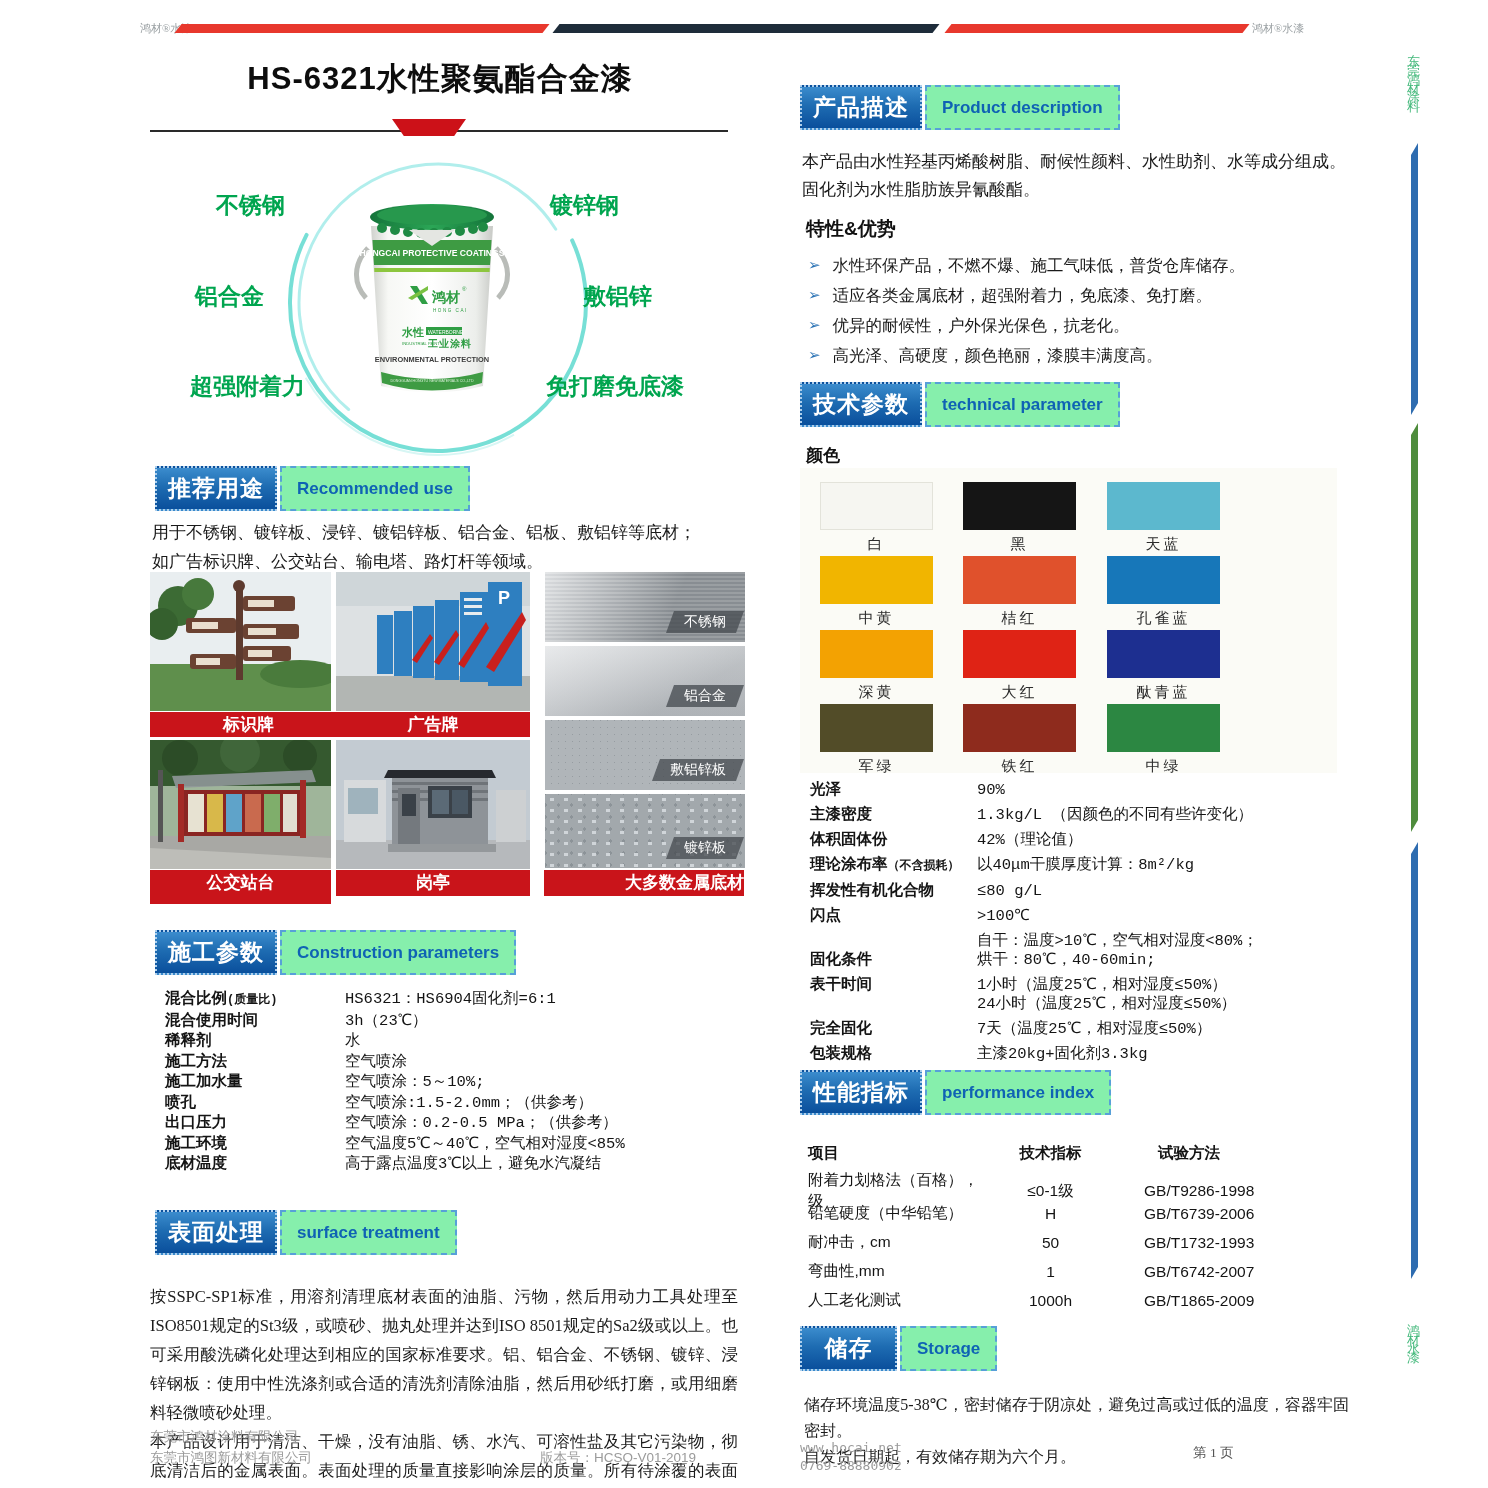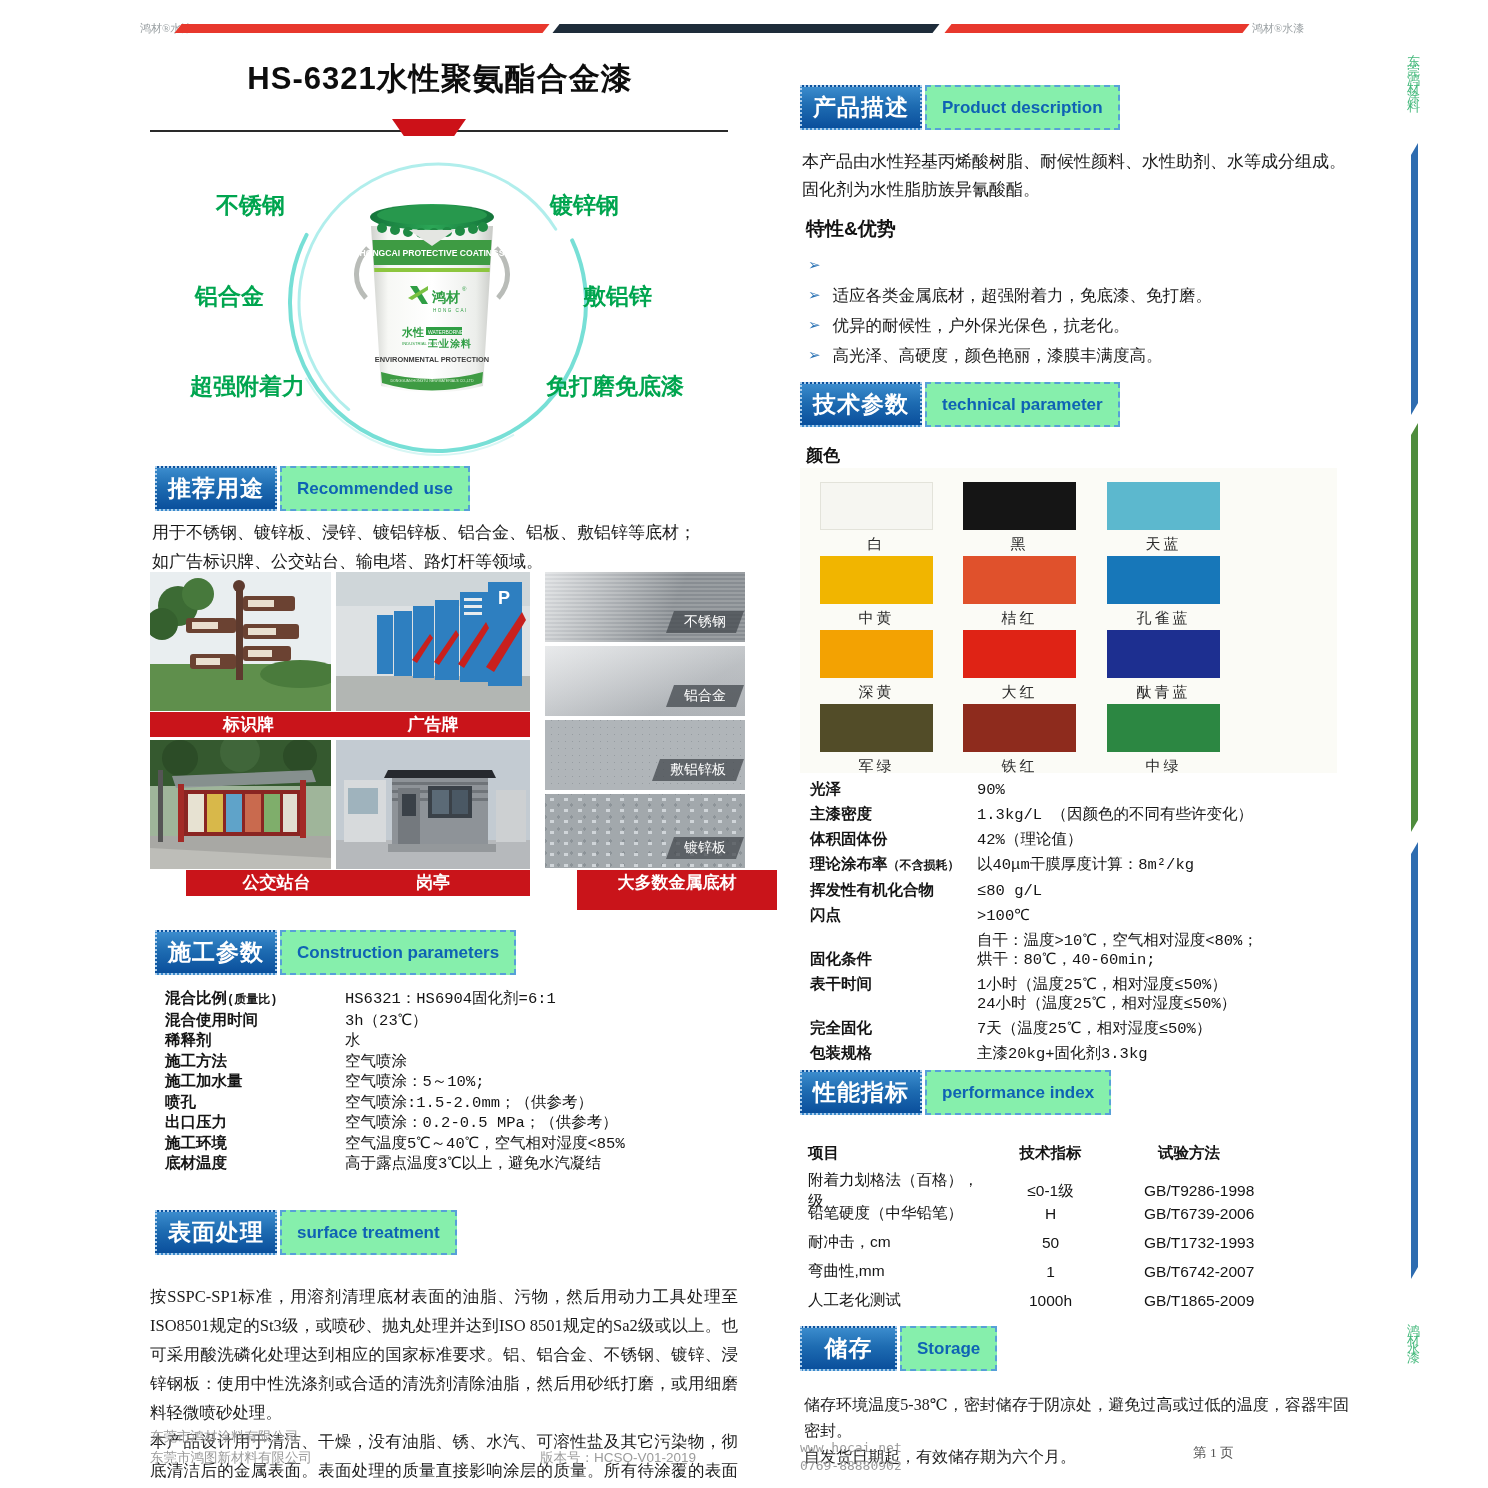--- a/index.html
+++ b/index.html
@@ -287,36 +287,36 @@
         <rect x="56" y="58" width="96" height="3"></rect>
       </g>
     <rect x="92" y="46" width="44" height="32" fill="#3a4148"></rect>
     <rect x="96" y="50" width="17" height="24" fill="#5b6a76"></rect>
       <rect x="116" y="50" width="16" height="24" fill="#4a5864"></rect>
     <rect x="62" y="48" width="22" height="56" fill="#74797e"></rect>
       <rect x="66" y="54" width="14" height="22" fill="#3a4148"></rect>
     <rect x="52" y="104" width="108" height="8" fill="#94989b"></rect>
   </svg>
 </div>
-<div class="cap" style="left:150px; top:870px; width:181px; height:26px; line-height:26px;margin-left:36px;">公交站台</div>
+<div class="cap" style="left:150px; top:870px; width:181px; height:34px; line-height:26px;">公交站台</div>
 <div class="cap" style="left:336px; top:870px; width:194px; height:26px; line-height:26px;">岗亭</div>
 
 <div class="tex t-stainless" style="top:572px; height:70px;">
   <div class="tex-tag"><span>不锈钢</span></div>
 </div>
 <div class="tex t-alu" style="top:646px; height:70px;">
   <div class="tex-tag"><span>铝合金</span></div>
 </div>
 <div class="tex t-aluzinc" style="top:720px; height:70px;">
   <div class="tex-tag"><span>敷铝锌板</span></div>
 </div>
 <div class="tex t-galv" style="top:794px; height:74px;">
   <div class="tex-tag"><span>镀锌板</span></div>
 </div>
-<div class="cap" style="left:577px; top:870px; width:200px; height:40px; line-height:26px;">大多数金属底材</div>
+<div class="cap" style="left:544px; top:870px; width:200px; height:26px; line-height:26px;text-align:right;">大多数金属底材</div>
 
 <div class="sec" style="left:155px; top:930px;">
   <div class="cn">施工参数</div>
   <div class="en">Construction parameters</div>
 </div>
 <div id="construction-rows" class="prows">
     <div class="prow">
       <span class="lbl">混合比例<small>(质量比)</small></span>
       <span class="val">HS6321：HS6904固化剂=6:1</span>
     </div>
@@ -366,20 +366,21 @@
 <div class="sec" style="left:800px; top:85px;">
   <div class="cn">产品描述</div>
   <div class="en">Product description</div>
 </div>
 <p id="product-body">本产品由水性羟基丙烯酸树脂、耐候性颜料、水性助剂、水等成分组成。
 固化剂为水性脂肪族异氰酸酯。</p>
 <div id="features-title">特性&amp;优势</div>
 <div id="features-list">
     <div class="feat">
       <span class="arr">➢</span>
+      <span>水性环保产品，不燃不爆、施工气味低，普货仓库储存。</span>
     </div>
     <div class="feat">
       <span class="arr">➢</span>
       <span>适应各类金属底材，超强附着力，免底漆、免打磨。</span>
     </div>
     <div class="feat">
       <span class="arr">➢</span>
       <span>优异的耐候性，户外保光保色，抗老化。</span>
     </div>
     <div class="feat">

